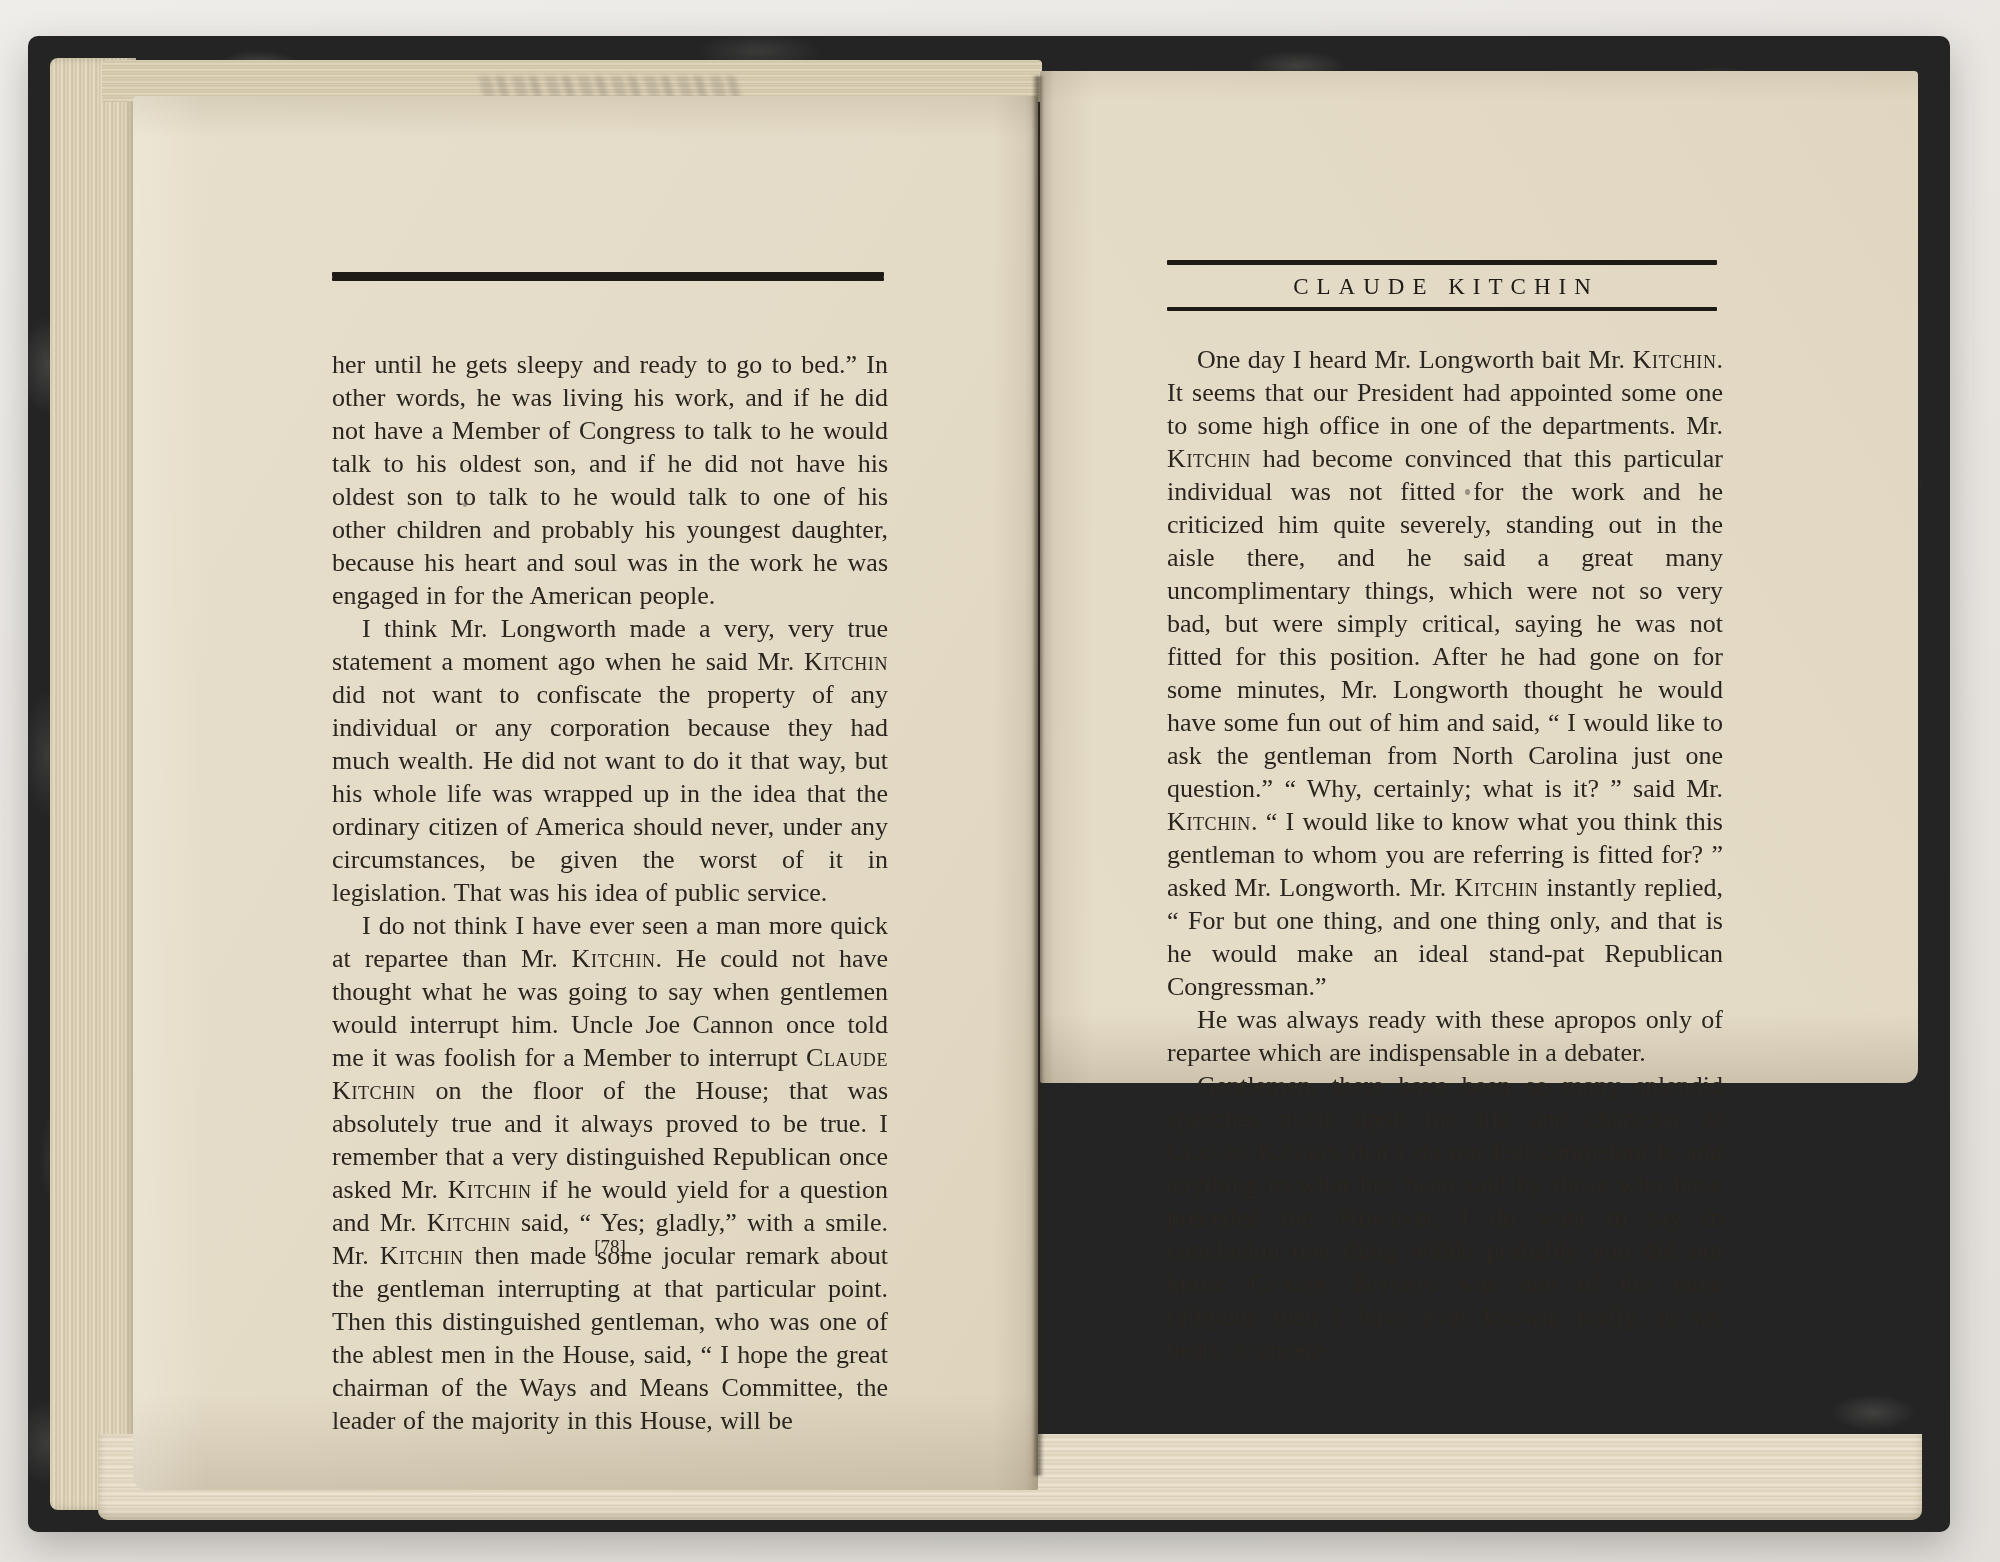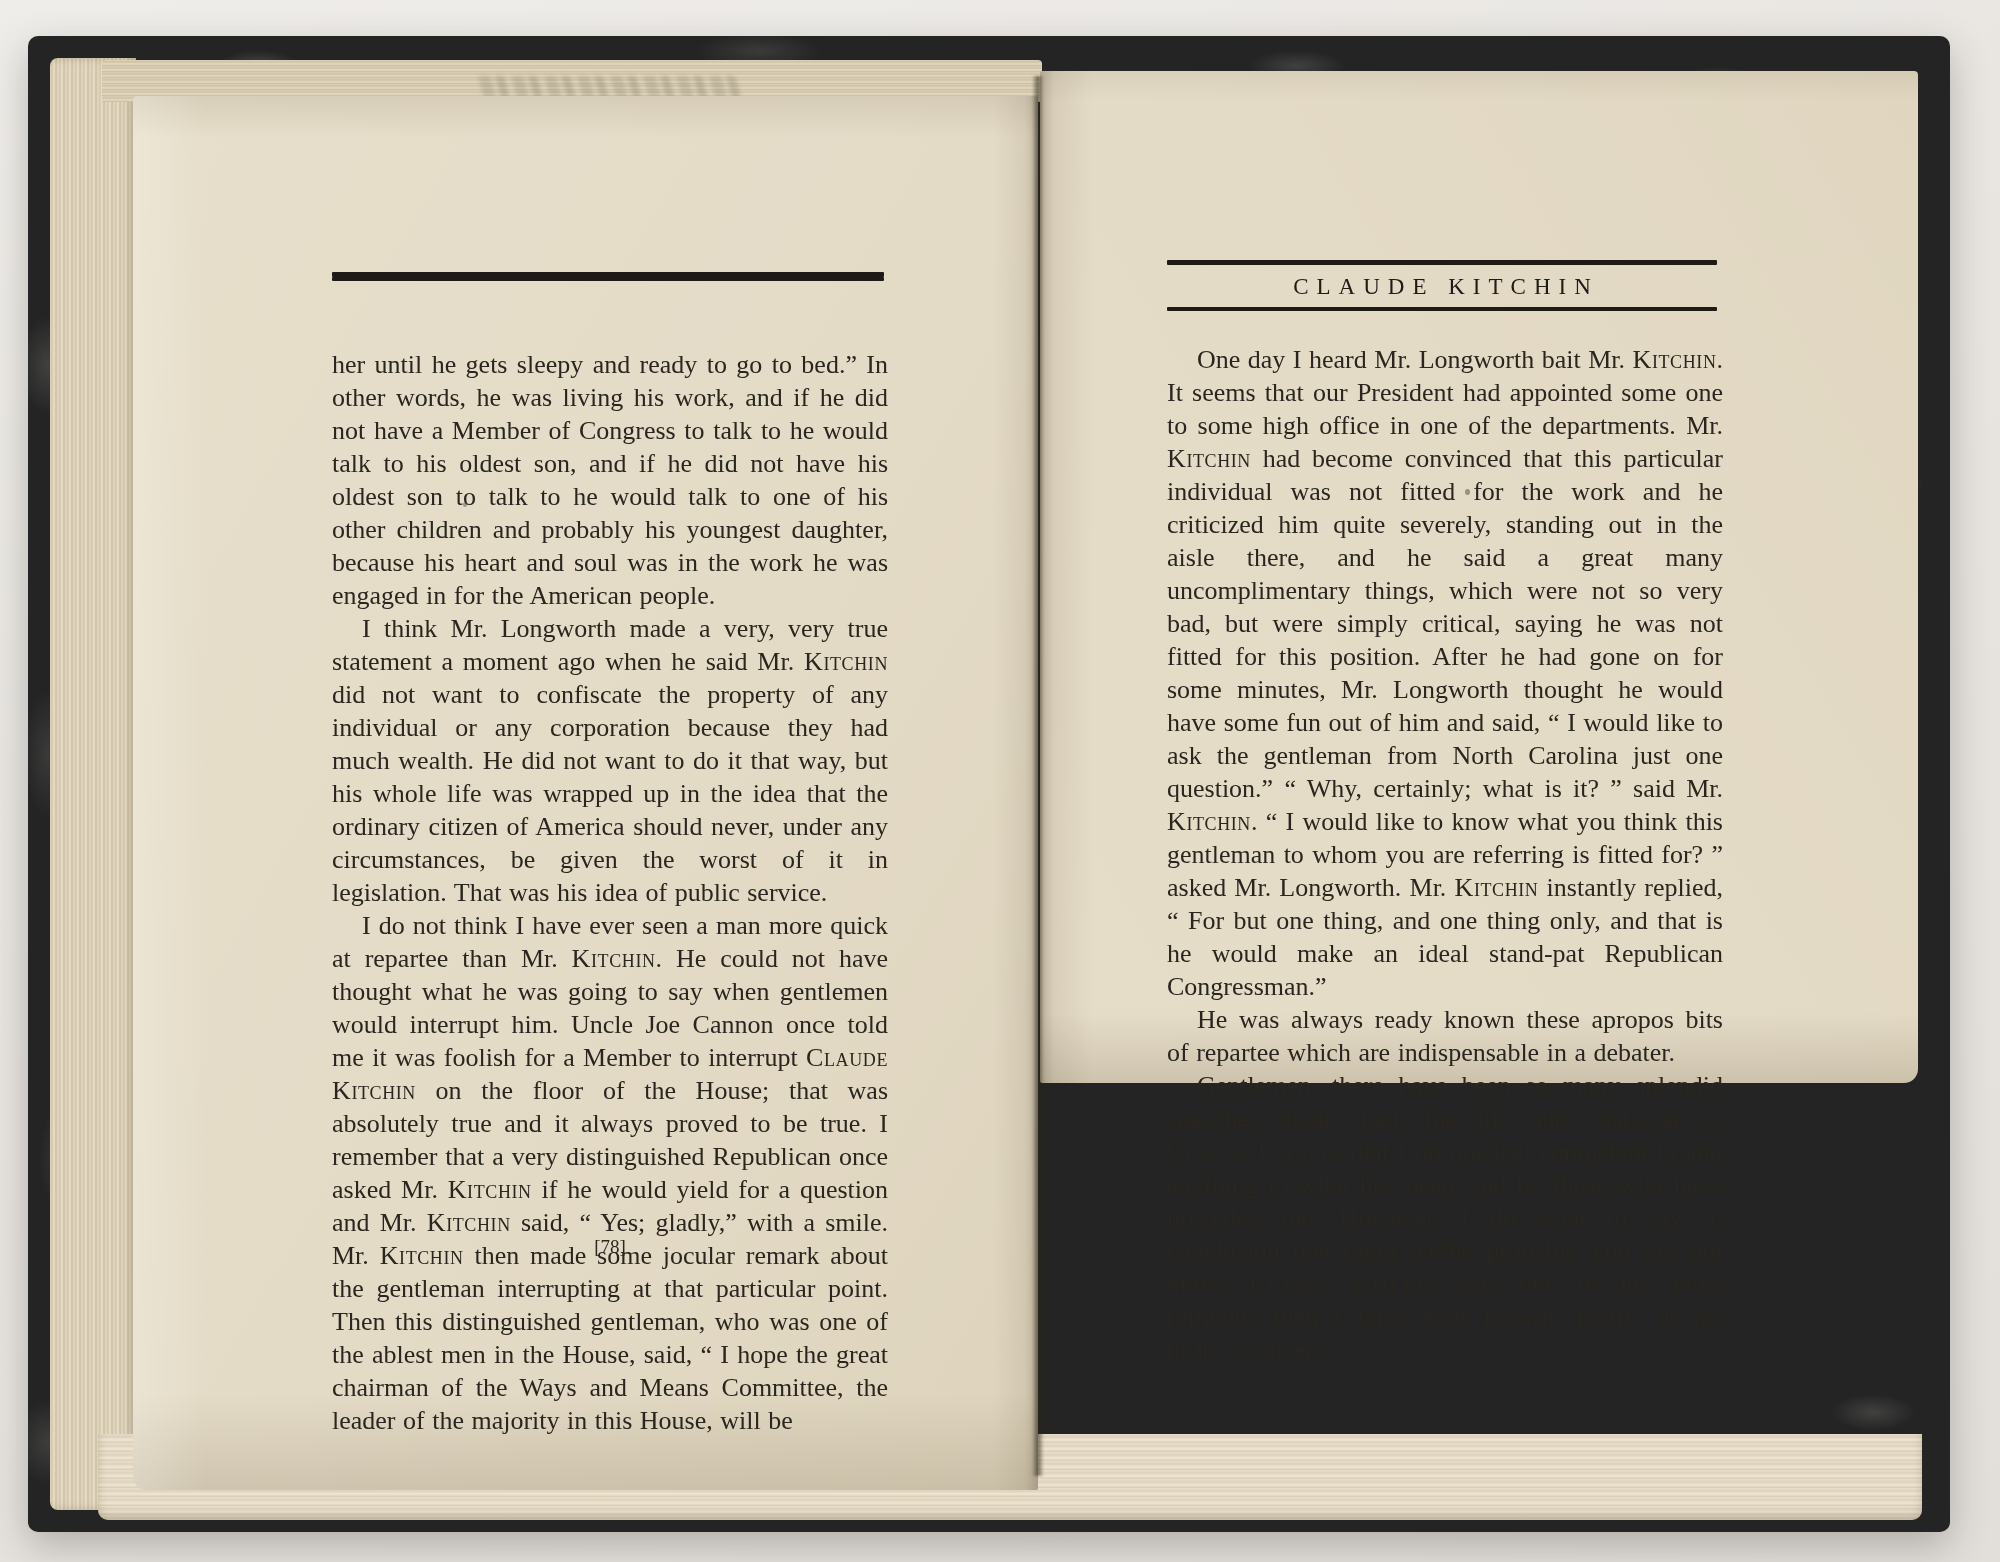--- a/index.html
+++ b/index.html
@@ -139,21 +139,21 @@
     </div>
 
     <div class="page page-right">
       <div class="running-head rh-right">
         <div class="rule"></div>
         <div class="rh-title">CLAUDE KITCHIN</div>
         <div class="rule thin"></div>
       </div>
       <div class="body-text bt-right">
           <p class="indent">One day I heard Mr. Longworth bait Mr. <span class="sc">Kitchin</span>. It seems that our President had appointed some one to some high office in one of the departments. Mr. <span class="sc">Kitchin</span> had become convinced that this particular individual was not fitted for the work and he criticized him quite severely, standing out in the aisle there, and he said a great many uncomplimentary things, which were not so very bad, but were simply critical, saying he was not fitted for this position. After he had gone on for some minutes, Mr. Longworth thought he would have some fun out of him and said, “ I would like to ask the gentleman from North Carolina just one question.” “ Why, certainly; what is it? ” said Mr. <span class="sc">Kitchin</span>. “ I would like to know what you think this gentleman to whom you are referring is fitted for? ” asked Mr. Longworth. Mr. <span class="sc">Kitchin</span> instantly replied, “ For but one thing, and one thing only, and that is he would make an ideal stand-pat Republican Congressman.”</p>
-          <p class="indent">He was always ready known these apropos bits of repartee which are indispensable in a debater.</p>
+          <p class="indent">He was always ready with these apropos only of repartee which are indispensable in a debater.</p>
           <p class="indent">Gentlemen, there have been so many splendid speeches made upon the life and character of <span class="sc">Claude</span> <span class="sc">Kitchin</span> that I do not feel competent to add anything to what has been said by those who have preceded me. However, I do want to say in conclusion one thing which probably you did not know. <span class="sc">Claude</span> <span class="sc">Kitchin</span> was one of the most religious men I have ever known; really, in his heart, a sincere</p>
         </div>
       <div class="folio folio-right">[79]</div>
       <div class="dust" style="left:425px;top:418px;width:5px;height:6px;opacity:.55;"></div>
     </div>
 
     <div class="gutter-shadow"></div>
   </div>
 </div>
 

